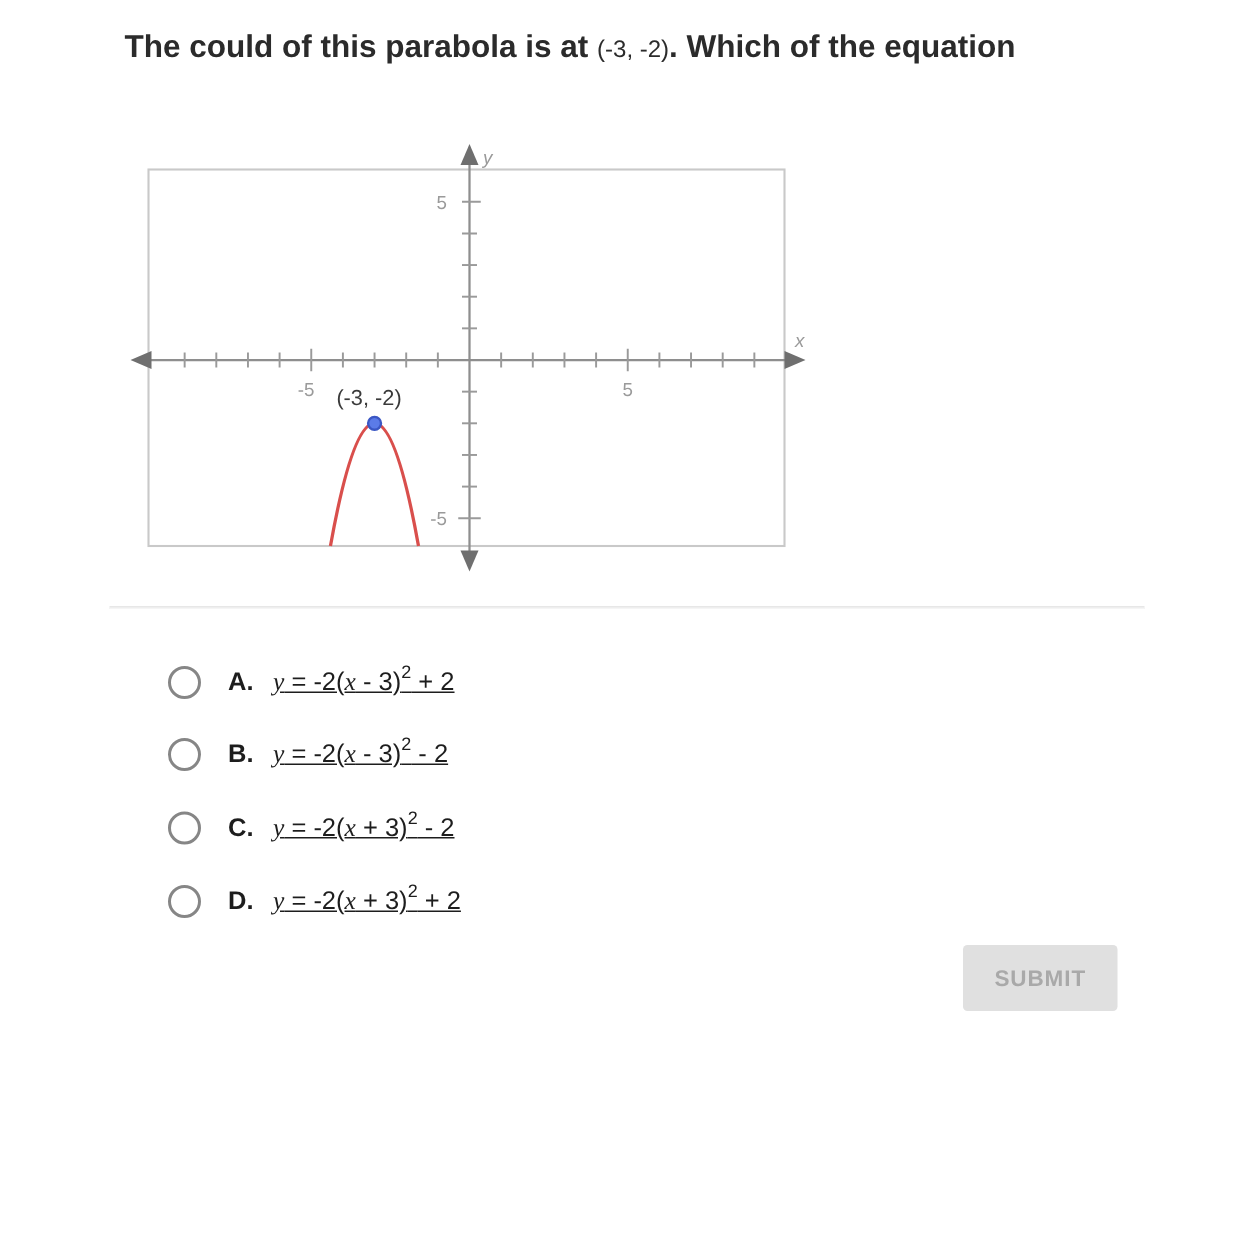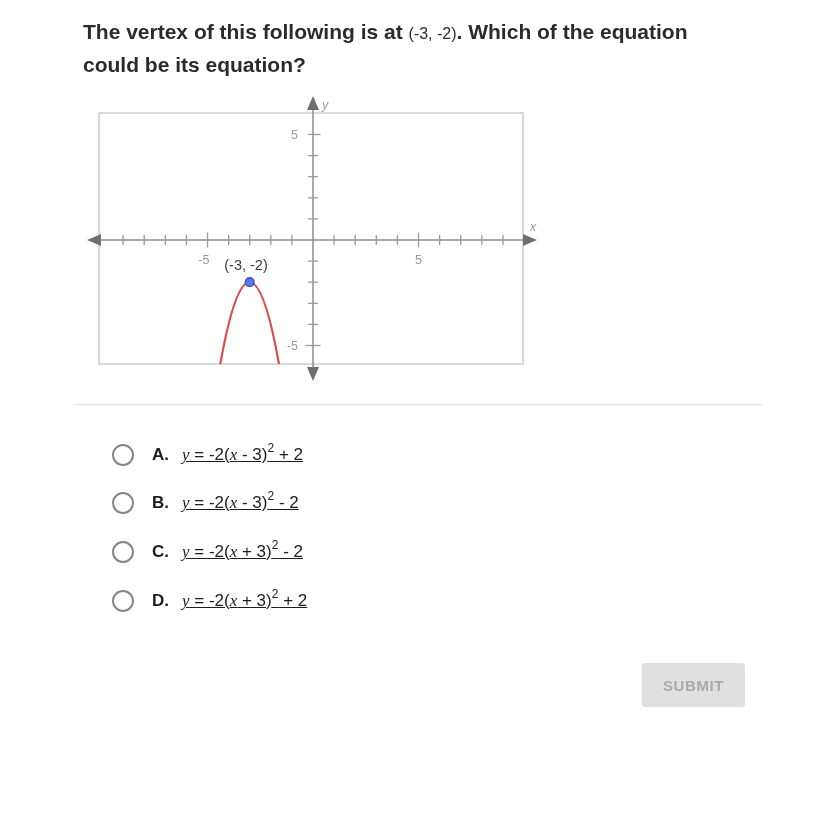--- a/index.html
+++ b/index.html
@@ -73,21 +73,21 @@
   }
   .equation i { font-style: italic; font-family: "Liberation Serif", serif; font-size: 17px; }
   .equation sup {
     font-size: 12px;
     position: relative;
     top: -1px;
     line-height: 0;
   }
   .submit-button {
     position: absolute;
-    left: 642px; top: 663px;
+    left: 642px; top: 630px;
     width: 103px; height: 44px;
     background: #e0e0e0;
     border: none;
     border-radius: 3px;
     color: #a9a9a9;
     font-family: "Liberation Sans", sans-serif;
     font-size: 15px;
     font-weight: 700;
     letter-spacing: 0.6px;
     display: flex;
@@ -96,22 +96,21 @@
     cursor: pointer;
   }
   .tick { stroke: #9a9a9a; stroke-width: 1.3; }
   .ticklabel { fill: #9a9a9a; font-size: 12.5px; font-family: "Liberation Sans", sans-serif; }
   .axisletter { fill: #9a9a9a; font-size: 12.5px; font-style: italic; font-family: "Liberation Sans", sans-serif; }
 </style>
 </head>
 <body>
 
 <div class="title">
-  <div><span>The vertex of this following is at </span><span class="vertex-inline">(-3, -2)</span><span>. Which of the equation</span></div>
-  <div>could be its equation?</div>
+  <div><span>The could of this parabola is at </span><span class="vertex-inline">(-3, -2)</span><span>. Which of the equation</span></div>
 </div>
 
 <div class="graph-wrap">
   <svg width="465" height="295" viewBox="0 0 465 295">
 
     <rect x="19" y="23" width="424" height="251" fill="#ffffff" stroke="#c9c9c9" stroke-width="1.4"></rect>
 
     <line x1="16" y1="150" x2="448" y2="150" stroke="#8e8e8e" stroke-width="1.5"></line>
     <line x1="233" y1="15" x2="233" y2="282" stroke="#8e8e8e" stroke-width="1.5"></line>
     <polygon points="7,150 21,144 21,156" fill="#6f6f6f"></polygon>

